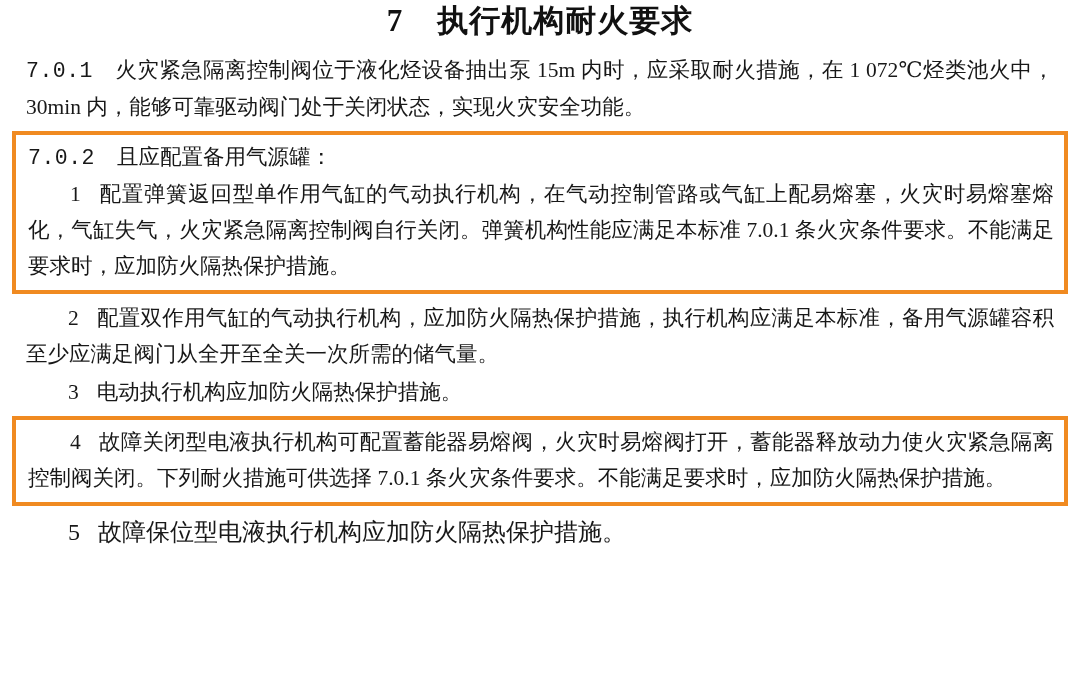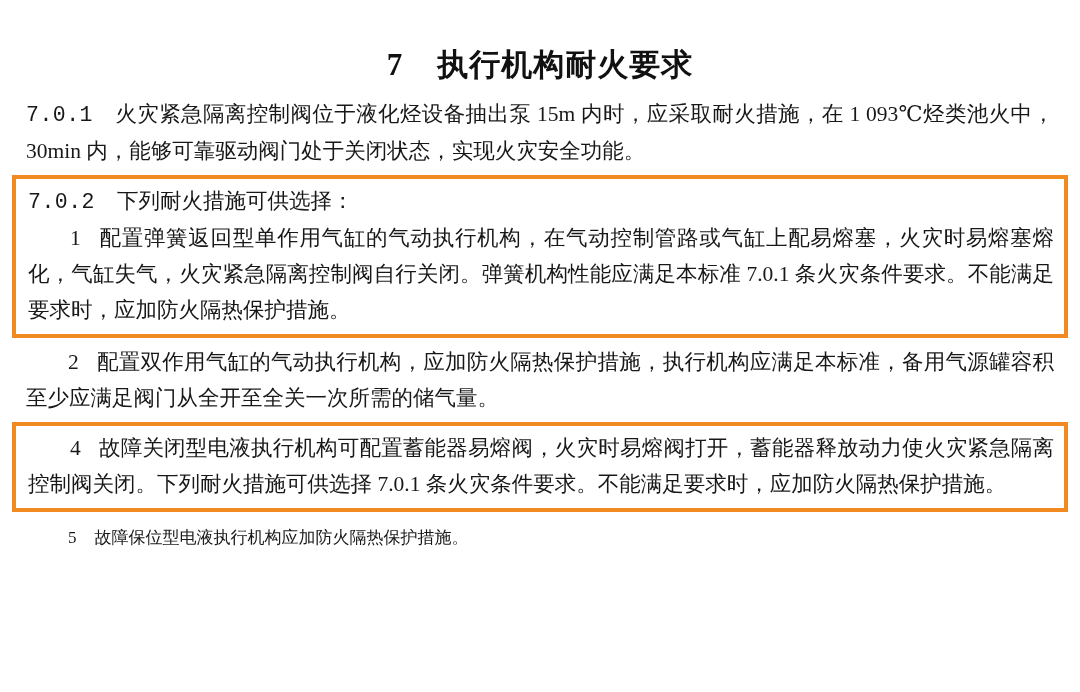--- a/index.html
+++ b/index.html
@@ -21,21 +21,20 @@
     height: 692px;
     box-sizing: border-box;
     padding: 0;
   }
   .doc-title {
     text-align: center;
     font-size: 31px;
     font-weight: bold;
     letter-spacing: 1px;
     margin: 0;
-    padding-top: 44px;
     padding-bottom: 10px;
     color: #111;
     font-family: "Liberation Serif", "DejaVu Serif", serif;
   }
   .doc-title .num {
     margin-right: 34px;
   }
   .body-area {
     padding: 0 26px 0 26px;
   }
@@ -64,53 +63,56 @@
   .hl {
     border: 4px solid #f08a21;
     box-sizing: border-box;
     padding: 4px 10px 6px 12px;
     margin: 6px -14px 6px -14px;
   }
   .hl .para {
     margin-bottom: 0;
   }
   .last-line {
-    font-size: 17px;
+    font-size: 24px;
     line-height: 36px;
     margin-top: 8px;
   }
 </style>
 </head>
 <body>
 
 <div class="page">
 
   <h1 class="doc-title">
     <span class="num">7</span><span>执行机构耐火要求</span>
   </h1>
 
   <div class="body-area">
 
     <p class="para">
-      <span class="label">7.0.1</span><span class="gap"></span><span>火灾紧急隔离控制阀位于液化烃设备抽出泵 15m 内时，应采取耐火措施，在 1 093℃烃类池火中，30min 内，能够可靠驱动阀门处于关闭状态，实现火灾安全功能。</span>
+      <span class="label">7.0.1</span><span class="gap"></span><span>火灾紧急隔离控制阀位于液化烃设备抽出泵 15m 内时，应采取耐火措施，在 1 072℃烃类池火中，30min 内，能够可靠驱动阀门处于关闭状态，实现火灾安全功能。</span>
     </p>
 
     <div class="hl">
       <p class="para">
-        <span class="label">7.0.2</span><span class="gap"></span><span>下列耐火措施可供选择：</span>
+        <span class="label">7.0.2</span><span class="gap"></span><span>且应配置备用气源罐：</span>
       </p>
       <p class="para">
         <span class="item-num">1</span><span>配置弹簧返回型单作用气缸的气动执行机构，在气动控制管路或气缸上配易熔塞，火灾时易熔塞熔化，气缸失气，火灾紧急隔离控制阀自行关闭。弹簧机构性能应满足本标准 7.0.1 条火灾条件要求。不能满足要求时，应加防火隔热保护措施。</span>
       </p>
     </div>
 
     <p class="para">
       <span class="item-num">2</span><span>配置双作用气缸的气动执行机构，应加防火隔热保护措施，执行机构应满足本标准，备用气源罐容积至少应满足阀门从全开至全关一次所需的储气量。</span>
     </p>
 
+    <p class="para">
+      <span class="item-num">3</span><span>电动执行机构应加防火隔热保护措施。</span>
+    </p>
 
     <div class="hl">
       <p class="para">
         <span class="item-num">4</span><span>故障关闭型电液执行机构可配置蓄能器易熔阀，火灾时易熔阀打开，蓄能器释放动力使火灾紧急隔离控制阀关闭。下列耐火措施可供选择 7.0.1 条火灾条件要求。不能满足要求时，应加防火隔热保护措施。</span>
       </p>
     </div>
 
     <p class="para last-line">
       <span class="item-num">5</span><span>故障保位型电液执行机构应加防火隔热保护措施。</span>
     </p>

